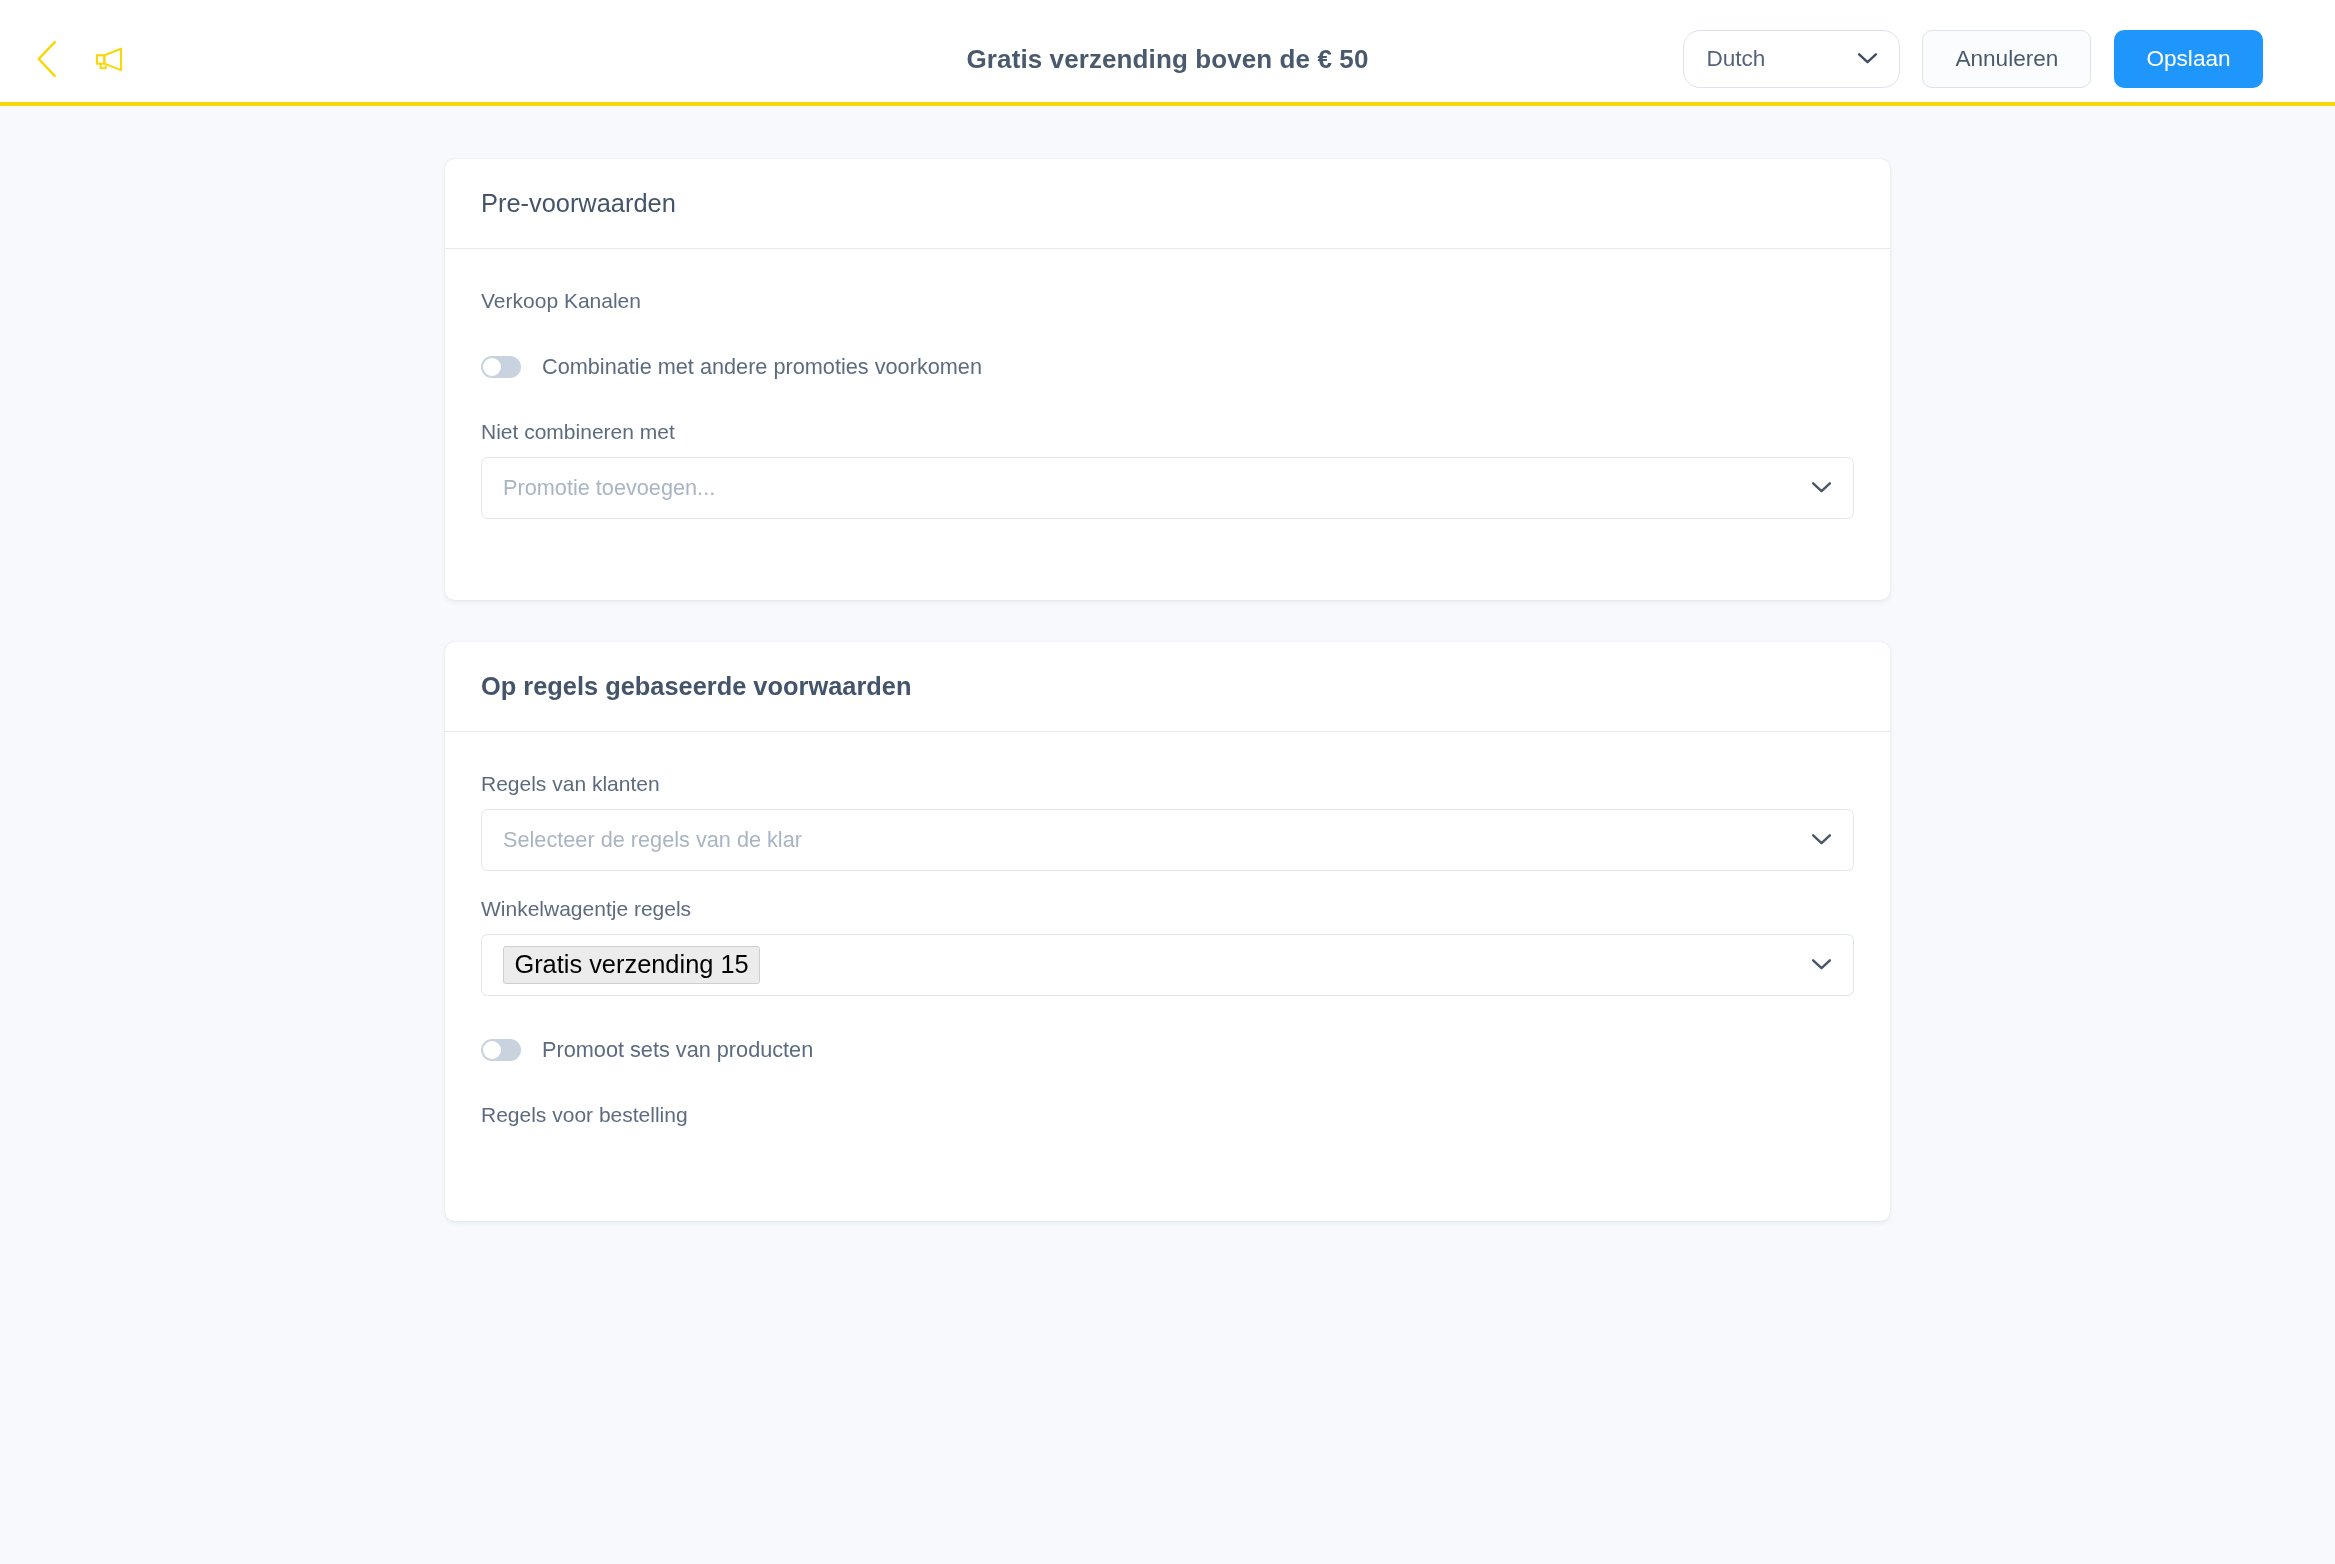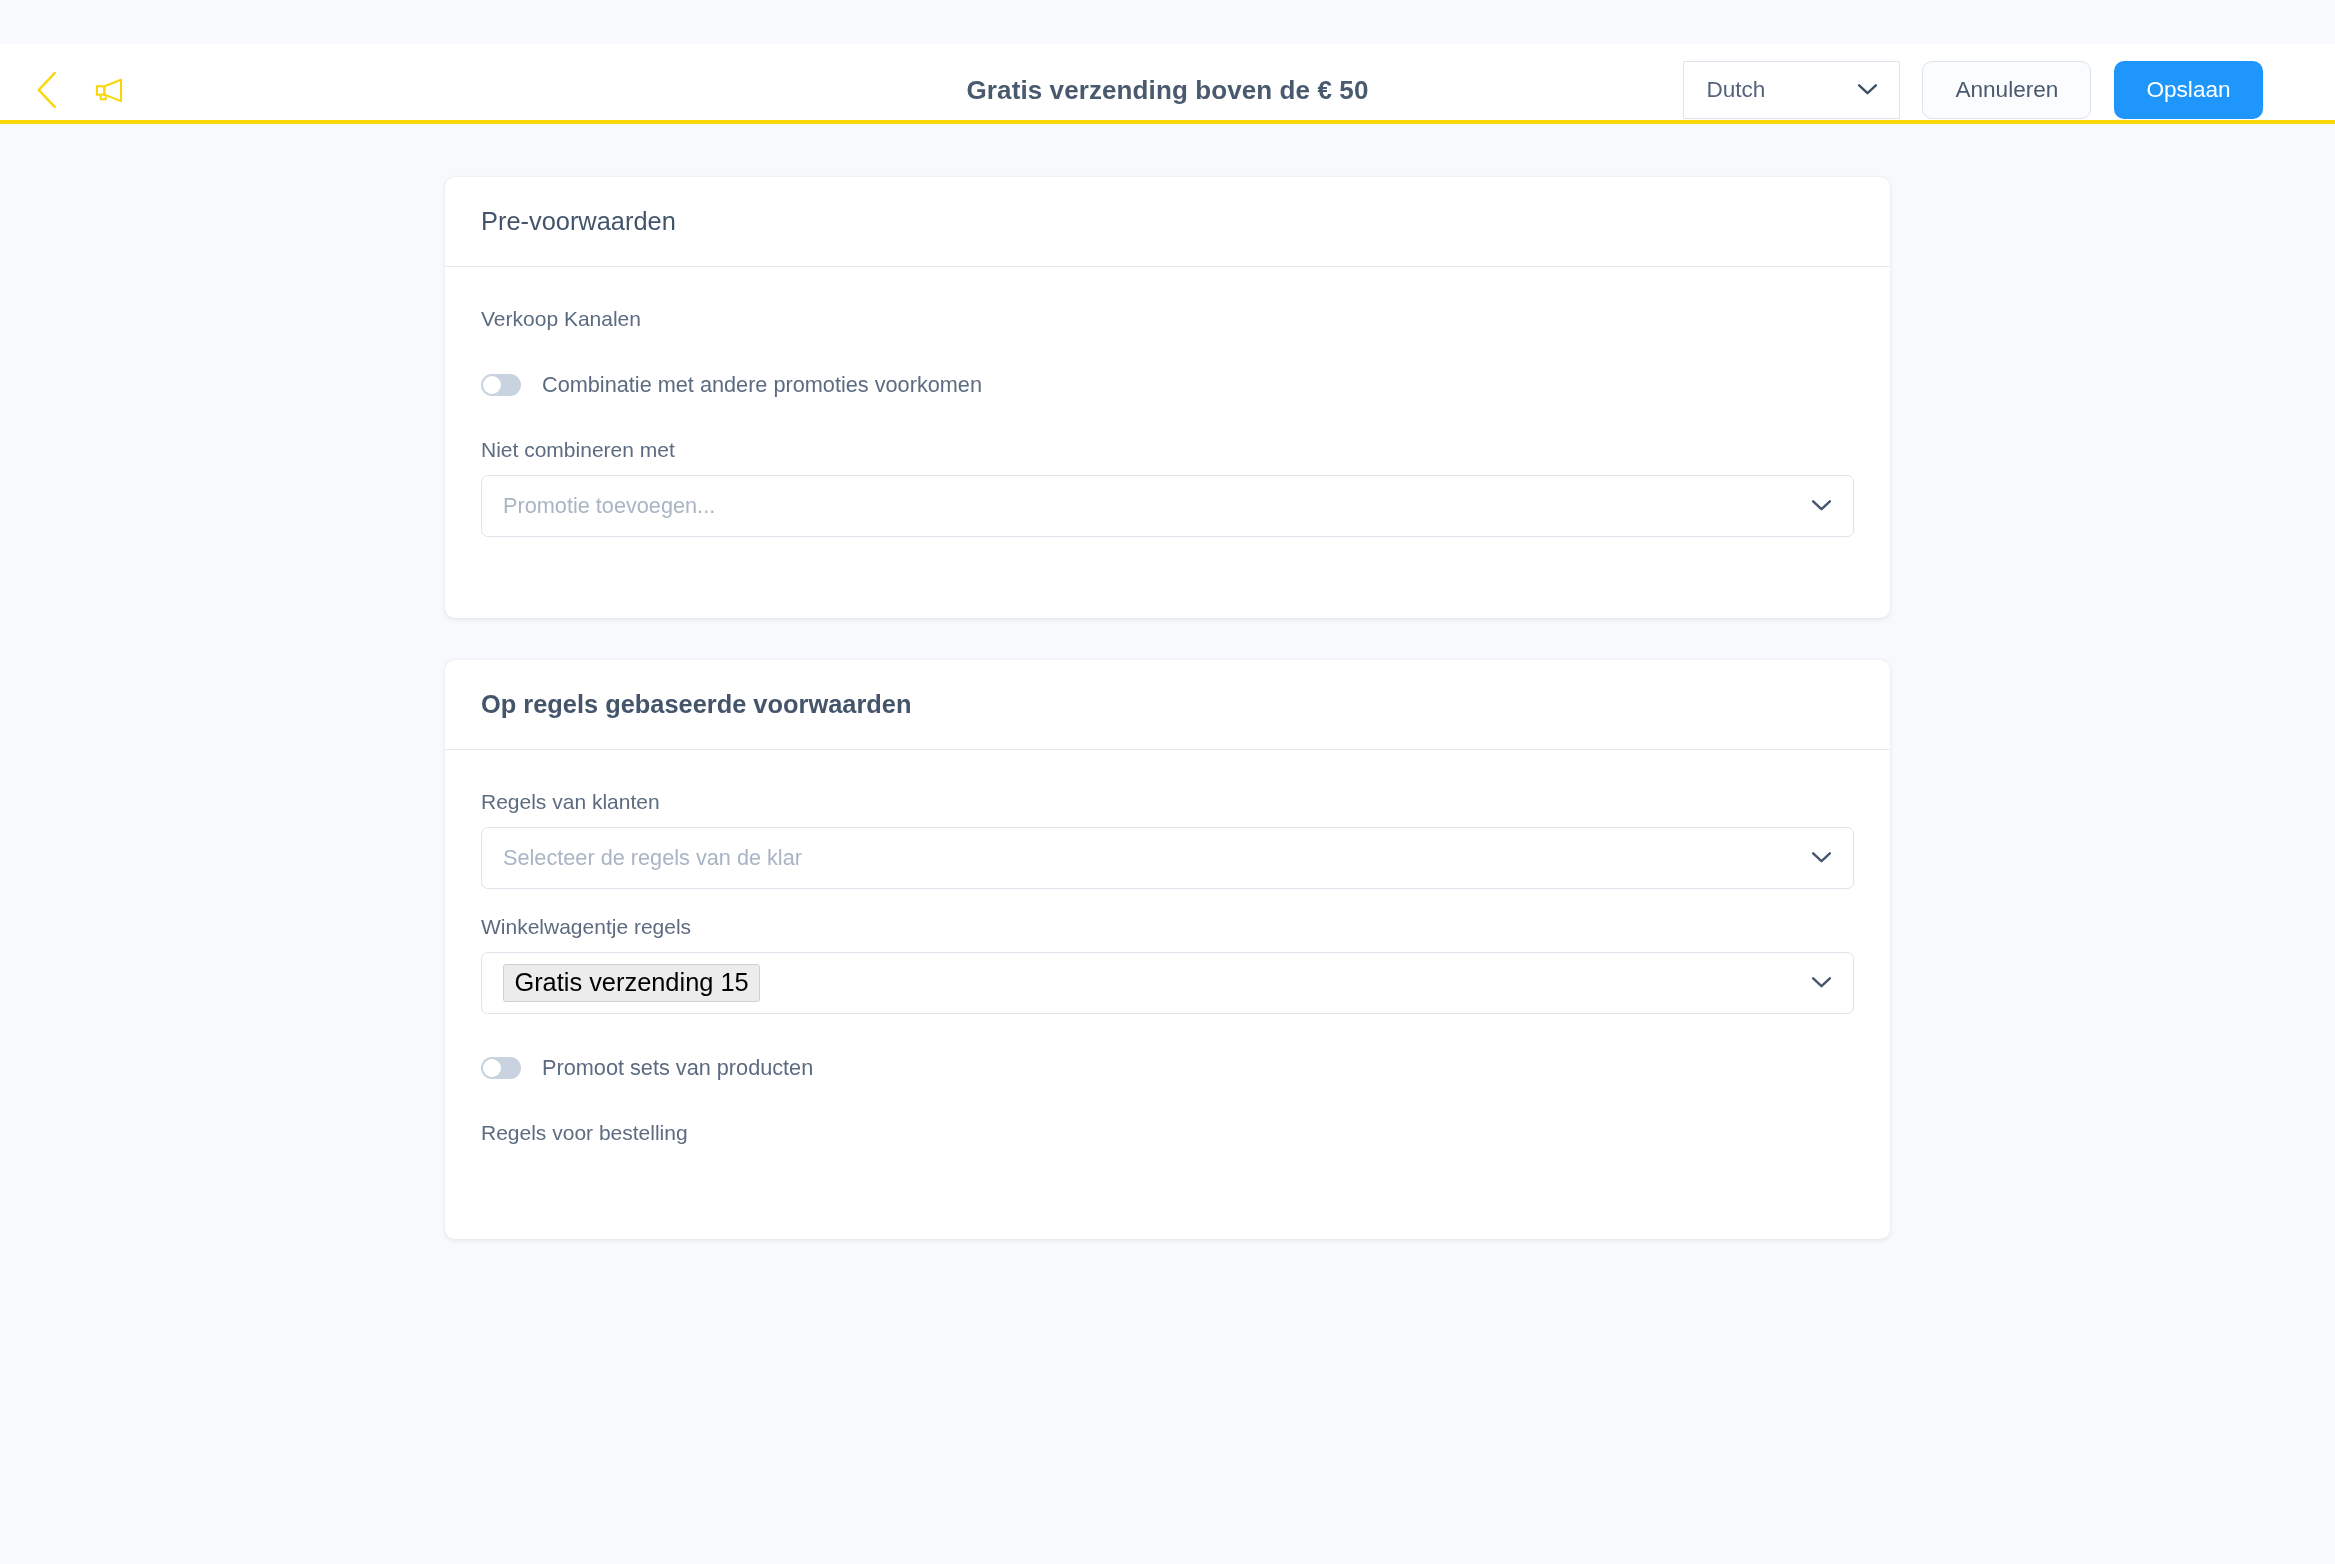--- a/index.html
+++ b/index.html
@@ -12,27 +12,26 @@
 
   body {
     background: #F7F9FC;
     font-family: "Liberation Sans", sans-serif;
     -webkit-font-smoothing: antialiased;
   }
 
   
   .topbar {
     position: relative;
-    height: 80px;
+    height: 106px;
     background: #FFFFFF;
     border-bottom: 4.7px solid #F9D606;
     display: flex;
     align-items: center;
     padding: 16px 72px 0 26px;
-    margin-top: 44px;
   }
 
   .topbar-left {
     display: flex;
     align-items: center;
     gap: 21px;
     flex: 0 0 auto;
   }
 
   .icon-btn {
@@ -65,21 +64,21 @@
     display: flex;
     align-items: center;
     gap: 22.6px;
     z-index: 2;
   }
 
   .lang-select {
     width: 217px;
     height: 58px;
     border: 0.9px solid #DCE3EC;
-    border-radius: 1px;
+    border-radius: 17px;
     background: #FFFFFF;
     display: flex;
     align-items: center;
     justify-content: space-between;
     padding: 0 21px 0 22.6px;
     cursor: pointer;
   }
 
   .lang-select .lang-value {
     font-size: 22.6px;

